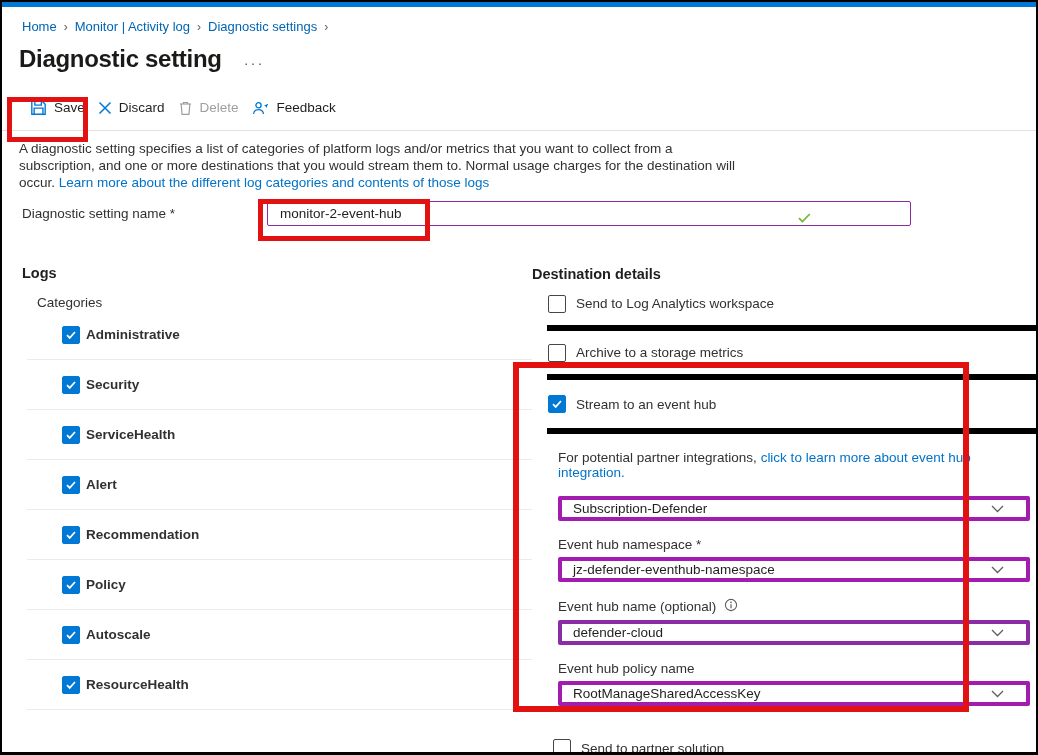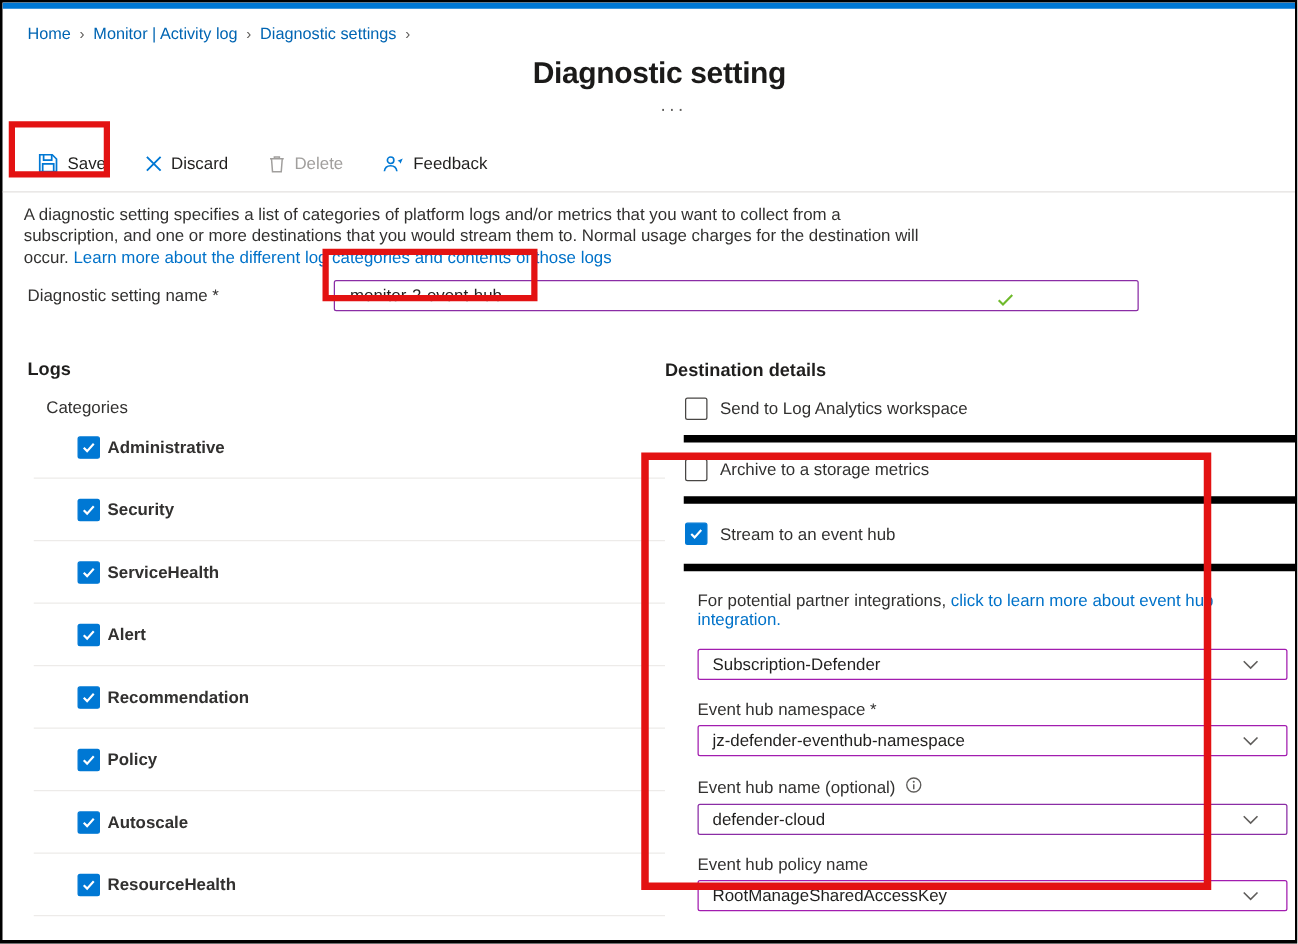--- a/index.html
+++ b/index.html
@@ -7,27 +7,27 @@
   .page { position: relative; width: 1038px; height: 755px; border: 2px solid #000;
           border-bottom-width: 3px; background: #fff; overflow: hidden; }
   .topbar { height: 5px; background: #0078d4; }
 
   
   .breadcrumb { margin: 12px 0 0 20px; font-size: 13px; color: #0065b3; }
   .breadcrumb a { color: #0065b3; text-decoration: none; cursor: pointer; }
   .breadcrumb .sep { color: #605e5c; margin: 0 7px; font-size: 12px; }
 
   
-  .title-row { margin: 11px 0 0 17px; display: flex; align-items: center; flex-direction: column; }
+  .title-row { margin: 11px 0 0 17px; display: flex; align-items: center; }
   .page-title { font-size: 24px; font-weight: 700; color: #1b1a19; letter-spacing: -0.3px; }
   .title-ellipsis { color: #605e5c; font-size: 15px; margin: 6px 0 0 22px; letter-spacing: 2px; }
 
   
   .toolbar { margin-top: 26px; padding: 0 0 14px 28px; display: flex; align-items: center;
-             gap: 31px; border-bottom: 1px solid #e3e1df; }
+             gap: 13px; border-bottom: 1px solid #e3e1df; }
   .tb-item { display: flex; align-items: center; gap: 7px; font-size: 13.5px; color: #201f1e; cursor: pointer; }
   .tb-item.disabled { color: #a19f9d; cursor: default; }
   .tb-item svg { display: block; }
 
   
   .desc { margin: 9px 0 0 17px; width: 722px; font-size: 13.5px; line-height: 17px; color: #323130; }
   .desc a { color: #0072c9; text-decoration: none; cursor: pointer; }
 
   
   .name-row { margin: 10px 0 0 20px; display: flex; align-items: center; }
@@ -62,21 +62,21 @@
   .cb { width: 18px; height: 18px; border: 1px solid #484644; border-radius: 2px;
         background: #fff; display: flex; align-items: center; justify-content: center;
         cursor: pointer; flex: none; }
   .cb.checked { background: #0078d4; border-color: #0078d4; }
 
   .partner-note { margin: 16px 0 0 26px; font-size: 13.5px; color: #323130; }
   .partner-note a { color: #0072c9; text-decoration: none; cursor: pointer; }
 
   .field { margin: 16px 0 0 26px; width: 472px; }
   .f-label { font-size: 13.5px; color: #323130; display: flex; align-items: center; gap: 8px; }
-  .dropdown { margin-top: 5px; height: 25px; border: 1px solid #a21caf; border-radius: 2px;
+  .dropdown { margin-top: 5px; height: 25px; border: 4px solid #a21caf; border-radius: 2px;
       background: #fff; display: flex; align-items: center; justify-content: space-between;
       padding: 0 22px 0 11px; font-size: 13.5px; color: #201f1e; cursor: pointer; }
   .dropdown.purple { border-color: #8a2da5; }
 
   .partner-row { margin: 33px 0 0 21px; display: flex; align-items: center; }
 
   
   .anno { position: absolute; border: 5px solid #e31212; z-index: 10; pointer-events: none; }
   .anno-save { left: 5px; top: 95px; width: 81px; height: 45px; }
   .anno-name { left: 256px; top: 197px; width: 172px; height: 42px; }

